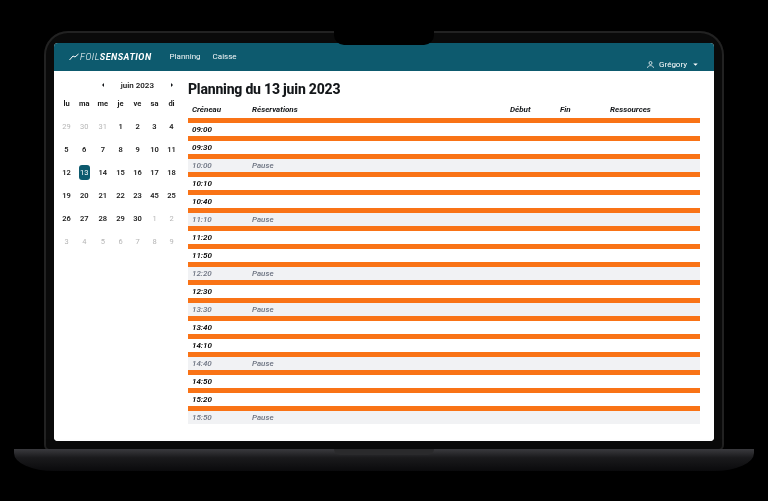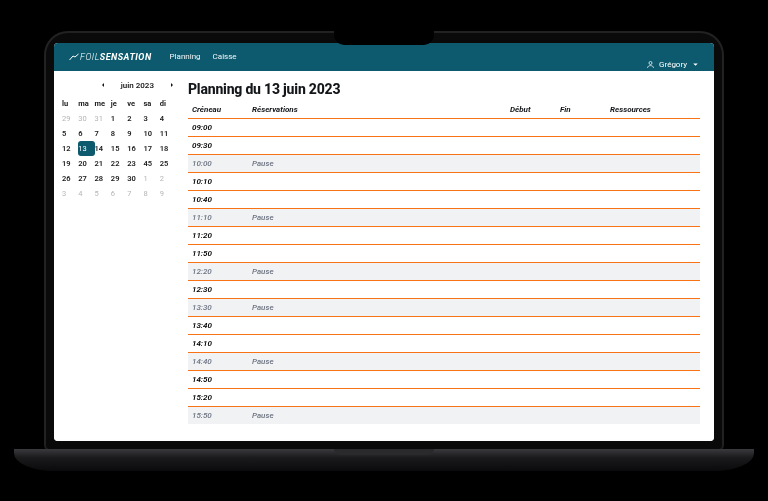--- a/index.html
+++ b/index.html
@@ -121,21 +121,22 @@
     justify-content: flex-end;
     gap: 14px;
     margin-bottom: 6px;
     font-size: 8px;
   }
   .cal-head span { font-weight: 600; }
   .cal-head svg { width:8px; height:8px; cursor:pointer; }
   .cal-grid {
     display: grid;
     grid-template-columns: repeat(7, 1fr);
-    gap: 0;
+    gap: 8px;
+    text-align: center;
   }
   .cal-grid div {
     height: 15px;
     line-height: 15px;
     font-size: 7.5px;
   }
   .cal-dow { font-weight: 700; }
   .cal-day { cursor: pointer; font-weight: 600; }
   .cal-day.muted { color: #b5b5b5; font-weight: 400; }
   .cal-day.selected {
@@ -171,21 +172,21 @@
     font-weight: 700;
     padding: 0 0 4px 4px;
     color: #14171a;
   }
   .rows {
     flex: 1;
     overflow-y: auto;
   }
   .row {
     height: 18px;
-    border-top: 1px solid #f97316;
+    border-top: 5px solid #f97316;
     padding-left: 4px;
     font-weight: 600;
   }
   .row.pause {
     background: #f1f2f4;
     color: #6b7280;
     font-weight: 500;
   }
   .row.pause .reserv { color: #6b7280; }
   .row .slot {}

